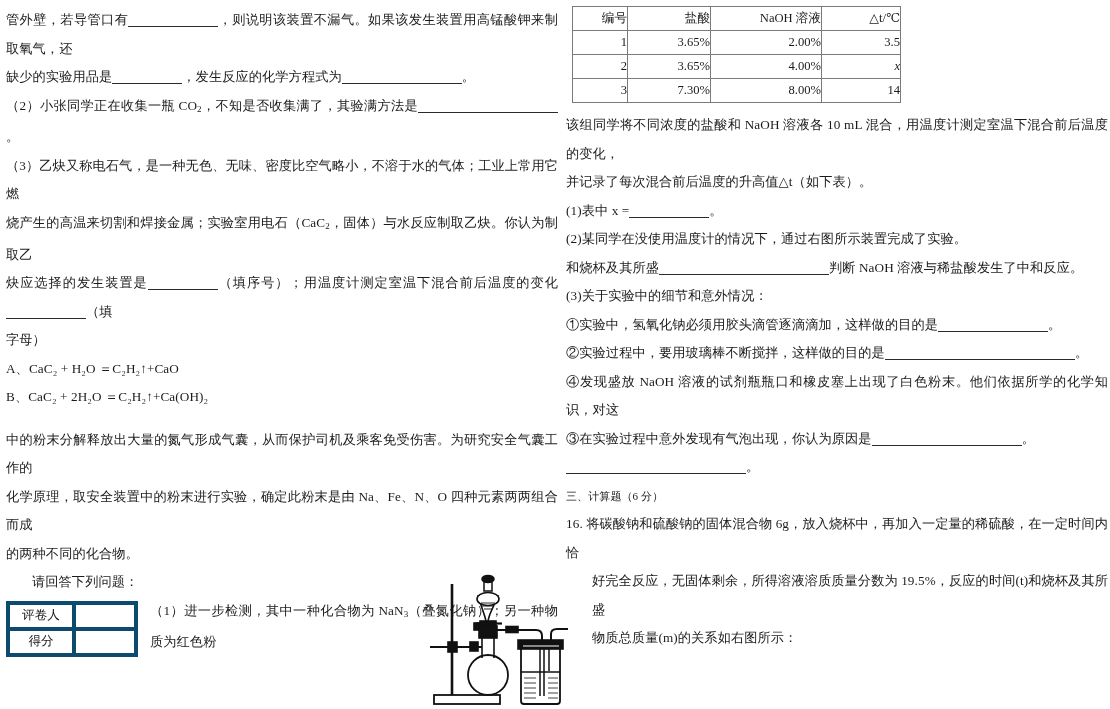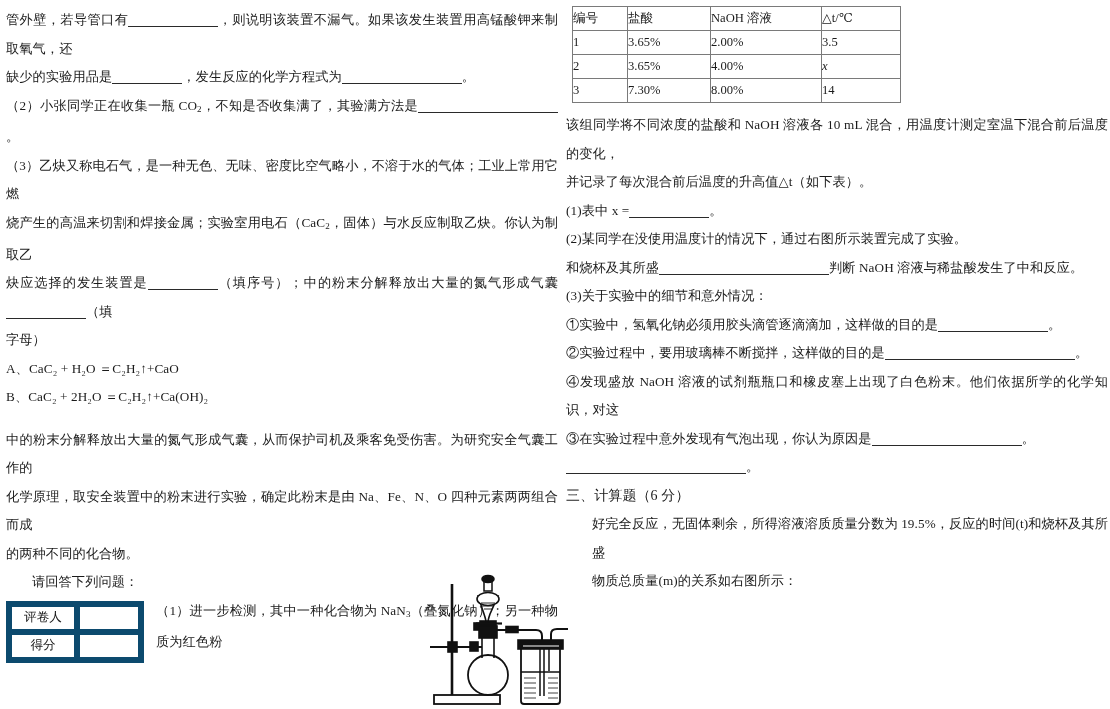--- a/index.html
+++ b/index.html
@@ -64,80 +64,80 @@
   
   .data-table {
     border-collapse: collapse;
     margin: 2px 0 0 6px;
     background: #fff;
   }
   .data-table td, .data-table th {
     border: 1px solid #7a7a7a;
     font-weight: normal;
     font-size: 12.6px;
-    text-align: left;
+    text-align: right;
     padding: 3px 0 4px 0;
     line-height: 16px;
     margin-left: 40px;
   }
   .c-no   { width: 54px; }
   .c-hcl  { width: 82px; }
   .c-naoh { width: 110px; }
   .c-dt   { width: 78px; }
 
   
   .grade-box {
     border-collapse: collapse;
     float: left;
     margin: 4px 12px 0 0;
   }
   .grade-box td {
-    border: 6px solid #0c4a6e;
+    border: 4px solid #0c4a6e;
     height: 22px;
     font-size: 12.6px;
     text-align: center;
     padding: 0 4px;
   }
   .gb-label { width: 54px; }
   .gb-value { width: 50px; }
 
   .clearfix::after { content:""; display:block; clear:both; }
 
   
   .figure {
     position: absolute;
     left: 418px;
     top: 568px;
     width: 150px;
     height: 141px;
   }
   .figure svg { display: block; }
 
-  .section-head { font-size: 14px; line-height: 28.5px; }
+  .section-head { font-size: 11px; line-height: 28.5px; }
   .spacer-sm { height: 8px; }
   .spacer-md { height: 14px; }
 </style>
 </head>
 <body>
 
 <div class="page">
 
   <div class="col col-left">
 
     <p><span>管外壁，若导管口有</span><span class="blank b90"></span><span>，则说明该装置不漏气。如果该发生装置用高锰酸钾来制取氧气，还</span></p>
 
     <p><span>缺少的实验用品是</span><span class="blank b70"></span><span>，发生反应的化学方程式为</span><span class="blank b120"></span><span>。</span></p>
 
     <p><span>（2）小张同学正在收集一瓶 CO</span><sub>2</sub><span>，不知是否收集满了，其验满方法是</span><span class="blank b140"></span><span>。</span></p>
 
     <p><span>（3）乙炔又称电石气，是一种无色、无味、密度比空气略小，不溶于水的气体；工业上常用它燃</span></p>
 
     <p><span>烧产生的高温来切割和焊接金属；实验室用电石（CaC</span><sub>2</sub><span>，固体）与水反应制取乙炔。你认为制取乙</span></p>
 
-    <p><span>炔应选择的发生装置是</span><span class="blank b70"></span><span>（填序号）；中的粉末分解释放出大量的氮气形成气囊</span><span class="blank b80"></span><span>（填</span></p>
+    <p><span>炔应选择的发生装置是</span><span class="blank b70"></span><span>（填序号）；用温度计测定室温下混合前后温度的变化</span><span class="blank b80"></span><span>（填</span></p>
 
     <p><span>字母）</span></p>
 
     <p class="lat">A、CaC₂ + H₂O ＝C₂H₂↑+CaO</p>
     <p class="lat">B、CaC₂ + 2H₂O ＝C₂H₂↑+Ca(OH)₂</p>
 
     <div class="spacer-md"></div>
 
     <p>中的粉末分解释放出大量的氮气形成气囊，从而保护司机及乘客免受伤害。为研究安全气囊工作的</p>
     <p>化学原理，取安全装置中的粉末进行实验，确定此粉末是由 Na、Fe、N、O 四种元素两两组合而成</p>
@@ -283,18 +283,19 @@
 
     <p>④发现盛放 NaOH 溶液的试剂瓶瓶口和橡皮塞上出现了白色粉末。他们依据所学的化学知识，对这</p>
 
     <p><span>③在实验过程中意外发现有气泡出现，你认为原因是</span><span class="blank b150"></span><span>。</span></p>
 
 
     <p><span class="blank b180"></span><span>。</span></p>
 
     <p class="section-head">三、计算题（6 分）</p>
 
+    <p><span>16.</span>&nbsp;<span>将碳酸钠和硫酸钠的固体混合物 6g，放入烧杯中，再加入一定量的稀硫酸，在一定时间内恰</span></p>
     <p class="indent-sub">好完全反应，无固体剩余，所得溶液溶质质量分数为 19.5%，反应的时间(t)和烧杯及其所盛</p>
     <p class="indent-sub">物质总质量(m)的关系如右图所示：</p>
 
   </div>
 
 </div>
 
 </body></html>

